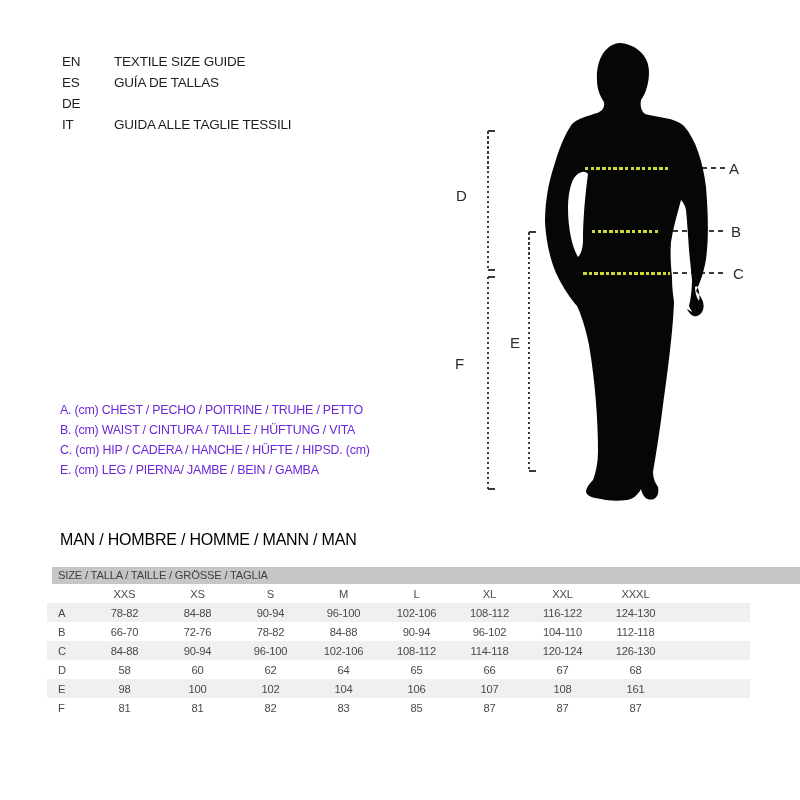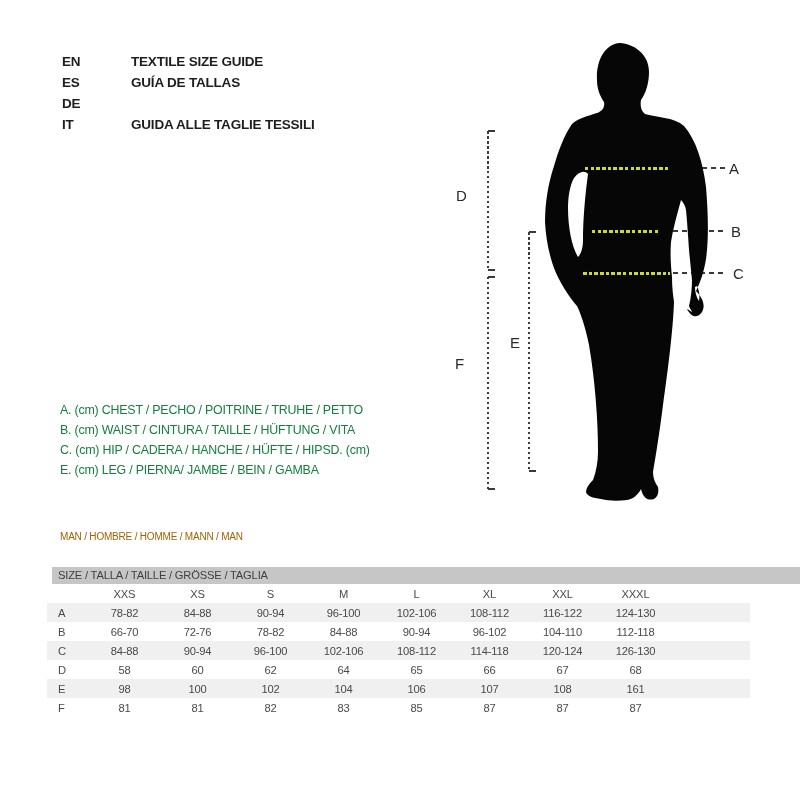--- a/index.html
+++ b/index.html
@@ -4,38 +4,38 @@
 <style>
   html,body{margin:0;padding:0;}
   body{
     width:800px;height:800px;position:relative;background:#ffffff;
     font-family:"Liberation Sans", sans-serif;color:#1d1d1b;overflow:hidden;
     letter-spacing:-0.2px;
   }
   
   .lang-list{position:absolute;left:62px;top:51px;}
   .lang-row{display:flex;line-height:21px;font-size:13.5px;font-weight:bold;}
-  .lang-row{font-weight:bold;gap:24px;}
+  .lang-row{font-weight:normal;}
   .lang-code{width:45px;flex:0 0 45px;}
-  .lang-title{white-space:nowrap;}
+  .lang-title{white-space:nowrap;margin-left:7px;}
   
   .diagram{position:absolute;left:0;top:0;width:800px;height:560px;}
   .sil-svg{position:absolute;left:440px;top:20px;width:340px;height:500px;z-index:2;}
   .hline-dark{position:absolute;height:2px;z-index:1;
     background:repeating-linear-gradient(90deg,#3a3a3a 0 5px,transparent 5px 9px);}
   .hline-yellow{position:absolute;height:2.5px;z-index:3;
     background:repeating-linear-gradient(90deg,#cdd935 0 3.5px,transparent 3.5px 5.7px);}
   .vline{position:absolute;width:1.6px;z-index:1;
     background:repeating-linear-gradient(180deg,#3a3a3a 0 2.5px,transparent 2.5px 5px);}
   .tick{position:absolute;height:1.6px;width:6.5px;background:#3a3a3a;z-index:1;}
   .measure-label{position:absolute;font-size:15px;color:#2b2b2b;z-index:4;}
   
   .legend{position:absolute;left:60px;top:400px;}
-  .legend-row{font-size:12.4px;line-height:20px;white-space:nowrap;color:#15803d;}
-  .subject-line{position:absolute;left:60px;top:531px;font-size:10px;color:#a16207;white-space:nowrap;}
+  .legend-row{font-size:12.4px;line-height:20px;white-space:nowrap;color:#6d28d9;}
+  .subject-line{position:absolute;left:60px;top:531px;font-size:16px;color:#000000;white-space:nowrap;}
   
   .table-band{position:absolute;left:52px;top:567px;width:766px;height:17px;
     background:#c6c6c6;font-size:11.2px;line-height:17px;color:#3f3f3f;padding-left:6px;
     box-sizing:border-box;white-space:nowrap;}
   .size-grid{position:absolute;left:47px;top:584px;width:703px;font-size:11.2px;color:#4a4a4a;}
   .grid-row{display:flex;height:19px;align-items:center;}
   .grid-row.alt{background:#f0f0f0;}
   .cell{flex:0 0 73px;width:73px;text-align:center;}
   .cell.label{flex:0 0 41px;width:41px;text-align:left;padding-left:11px;box-sizing:border-box;}
   .cell.filler{flex:1 1 auto;}

